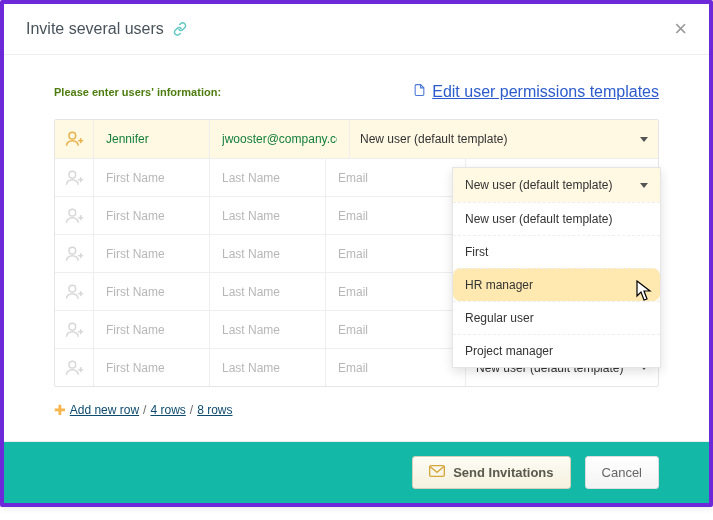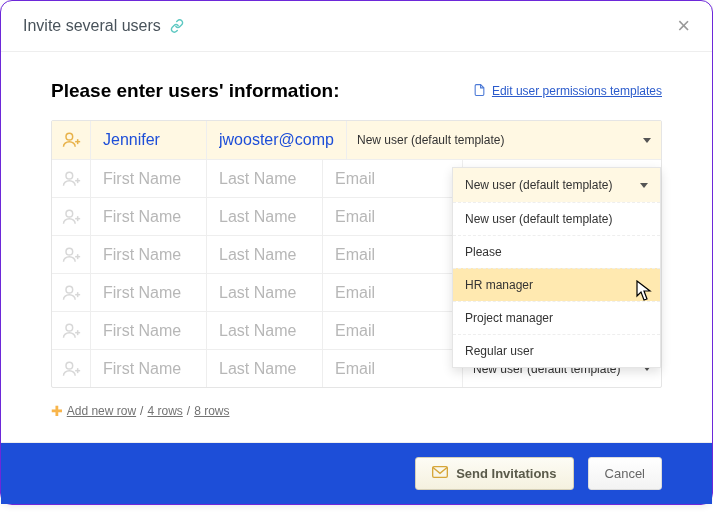--- a/index.html
+++ b/index.html
@@ -9,22 +9,22 @@
     font-size: 13px;
     color: #333;
     background: #fff;
     width: 713px;
     height: 520px;
     overflow: hidden;
     position: relative;
   }
   .modal {
     width: 713px;
-    border: 1px solid #6d28d9;
-    border-radius: 12px;
+    border: 4px solid #6d28d9;
+    border-radius: 2px;
     background: #fff;
     box-shadow: 0 2px 6px rgba(0,0,0,0.08);
   }
   .modal-header {
     display: flex;
     align-items: center;
     justify-content: space-between;
     padding: 14px 20px 14px 22px;
     border-bottom: 1px solid #eee;
   }
@@ -47,26 +47,26 @@
   .modal-body {
     padding: 28px 50px 24px 50px;
   }
   .instr-row {
     display: flex;
     align-items: center;
     justify-content: space-between;
     margin-bottom: 18px;
   }
   .instr {
-    font-size: 19px;
+    font-size: 11px;
     font-weight: 700;
-    color: #000000;
+    color: #4d7c0f;
   }
   .edit-link {
-    font-size: 12px;
+    font-size: 16px;
     color: #2b5bcc;
     text-decoration: underline;
     display: inline-flex;
     align-items: center;
     gap: 6px;
   }
   .users-table {
     border: 1px solid #e5e5e5;
     border-radius: 2px;
   }
@@ -88,22 +88,22 @@
   .col-icon { width: 38px; flex: none; justify-content: center; padding: 0; }
   .col-first { width: 116px; flex: none; }
   .col-last  { width: 116px; flex: none; }
   .col-email { width: 140px; flex: none; }
   .col-templ { flex: 1; justify-content: space-between; }
 
   .inp {
     border: none;
     outline: none;
     background: transparent;
-    font-size: 16px;
-    color: #1d4ed8;
+    font-size: 12px;
+    color: #15803d;
     width: 100%;
   }
   .inp::placeholder { color: #b7b7b7; }
 
   .templ-label {
     font-size: 12px;
     color: #333;
   }
 
   .caret-down {
@@ -114,26 +114,26 @@
     margin-left: 8px;
   }
 
   .row-links {
     margin-top: 16px;
     font-size: 12px;
     display: flex;
     align-items: center;
     gap: 4px;
   }
-  .row-links a { color: #737373; text-decoration: underline; }
+  .row-links a { color: #0c4a6e; text-decoration: underline; }
   .row-links .sep { color: #6a6a6a; }
 
   .modal-footer {
     border-top: 1px solid #eee;
-    background: #1d4ed8;
+    background: #14b8a6;
     padding: 14px 50px;
     display: flex;
     justify-content: flex-end;
     gap: 14px;
   }
   .btn {
     font-size: 13px;
     padding: 8px 16px;
     border: 1px solid #d6d0b8;
     border-radius: 3px;
@@ -181,20 +181,21 @@
   }
   .dropdown li {
     padding: 9px 12px;
     font-size: 12px;
     color: #333;
     border-top: 1px dashed #eee;
     cursor: pointer;
   }
   .dropdown li.hover {
     background: #ffe9b0;
+    border-radius: 7px;
   }
 
   
   .cursor {
     position: absolute;
     left: 636px;
     top: 280px;
     z-index: 30;
     pointer-events: none;
   }
@@ -444,24 +445,24 @@
   </div>
 </div>
 
 <div class="dropdown">
   <div class="dd-selected">
     <span>New user (default template)</span>
     <span class="caret-down"></span>
   </div>
   <ul>
     <li>New user (default template)</li>
-    <li>Please</li>
+    <li>First</li>
     <li class="hover">HR manager</li>
+    <li>Regular user</li>
     <li>Project manager</li>
-    <li>Regular user</li>
   </ul>
 </div>
 
 <div class="cursor">
   <svg width="18" height="22" viewBox="0 0 18 22">
       <path d="M1 1 L1 16 L5 12 L8 20 L11 19 L8 11 L14 11 Z" fill="#fff" stroke="#000" stroke-width="1.2"></path>
     </svg>
 </div>
 
 </body></html>

